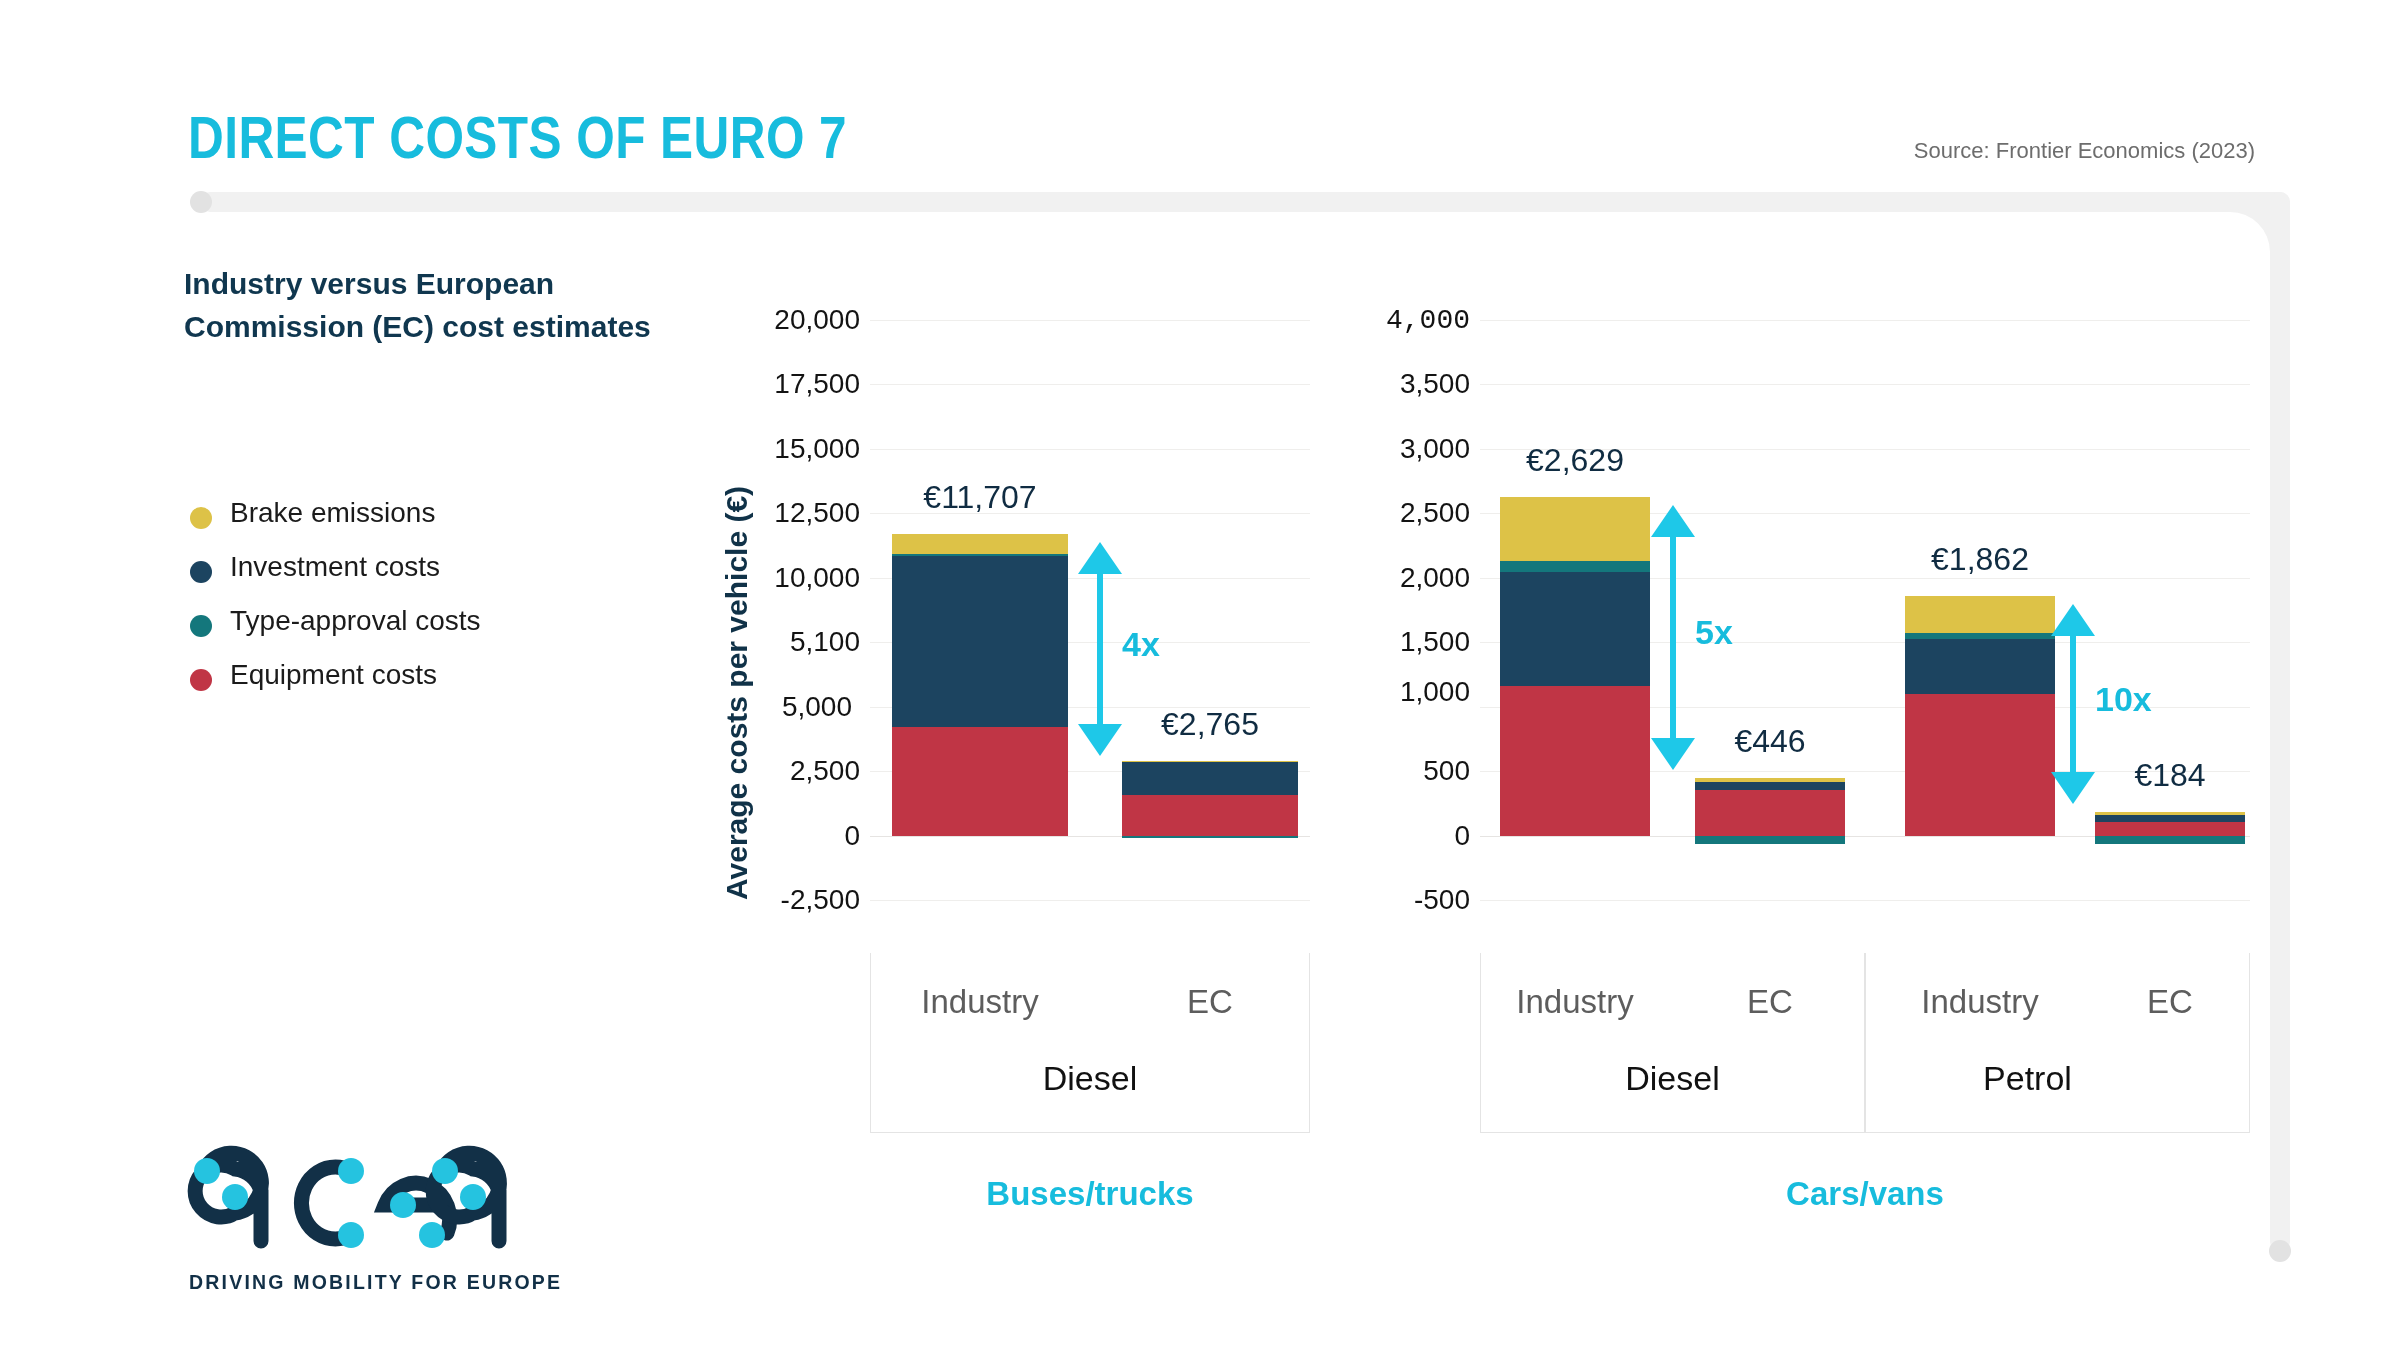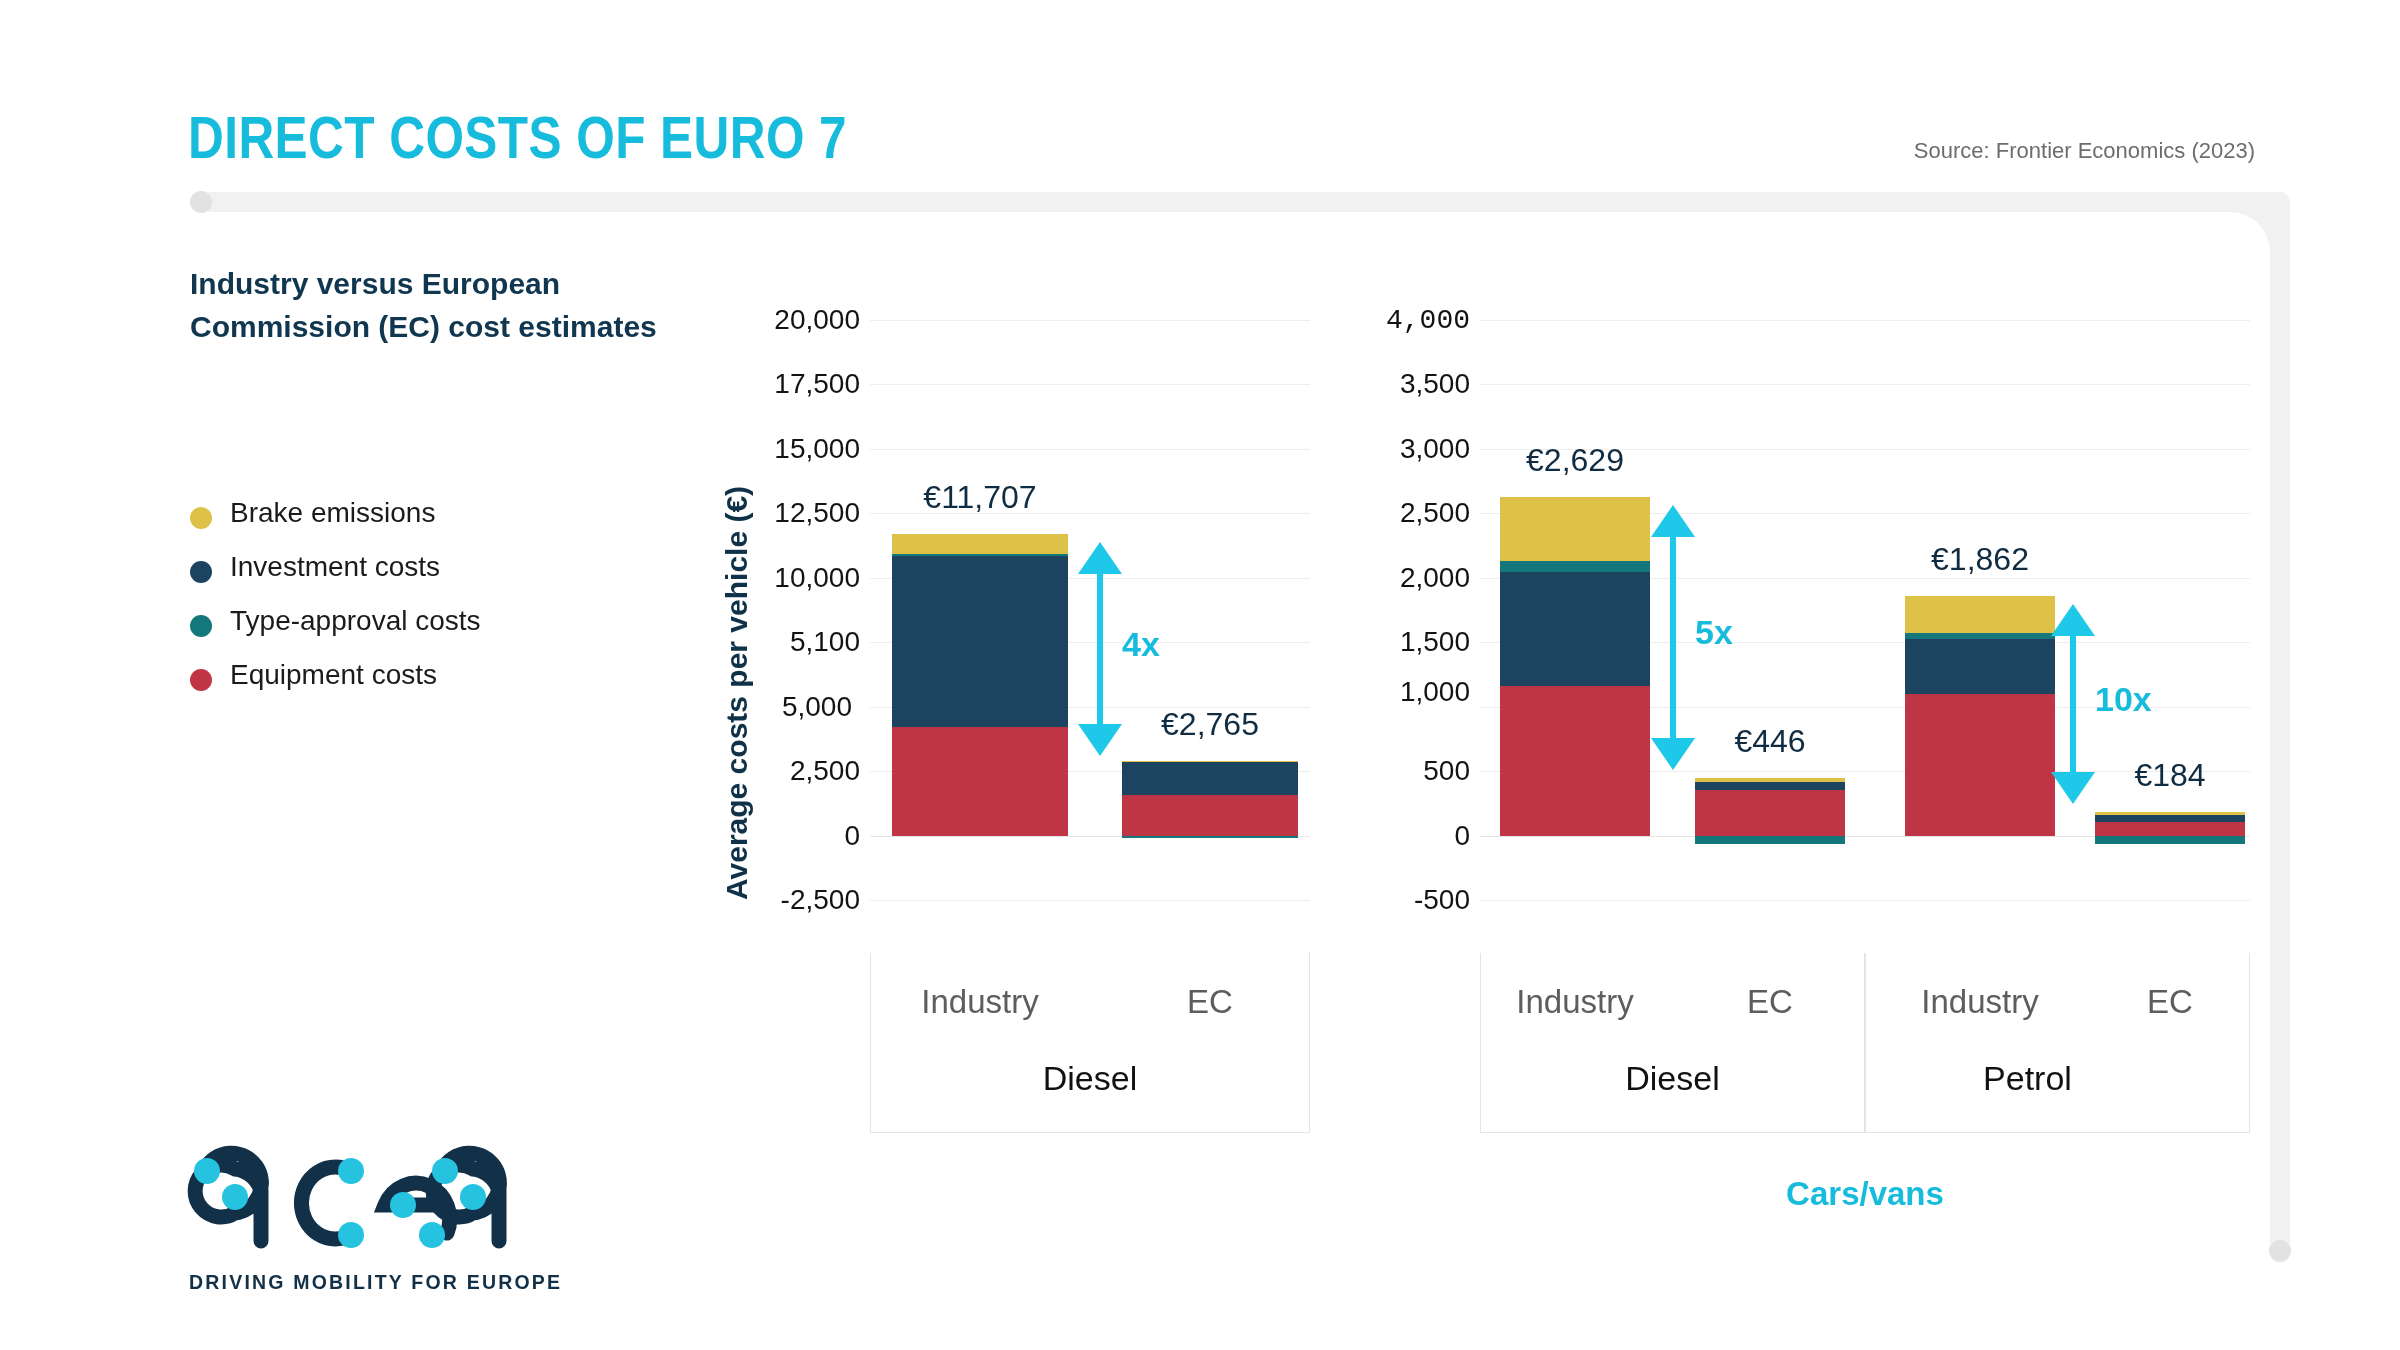--- a/index.html
+++ b/index.html
@@ -17,21 +17,21 @@
   .dot-left{left:190px;top:191px;}
   .dot-bottom{left:2269px;top:1240px;}
 
   
   .title{position:absolute;left:188px;top:104px;font-size:59px;font-weight:bold;
      color:#17bcdd;letter-spacing:.5px;transform:scaleX(.84);transform-origin:left center;
      white-space:nowrap;}
   .source{position:absolute;right:145px;top:138px;font-size:22px;color:#6d6d6d;white-space:nowrap;}
 
   
-  .subtitle{position:absolute;left:190px;top:263px;width:520px;font-size:30px;
+  .subtitle{position:absolute;left:184px;top:263px;width:520px;font-size:30px;
      font-weight:bold;color:#10374f;line-height:1.42;}
   .legend{position:absolute;left:190px;top:475px;}
   .legend-row{display:flex;align-items:flex-end;height:54px;}
   .legend-dot{width:22px;height:22px;border-radius:50%;margin-right:18px;flex:none;}
   .legend-label{font-size:28px;color:#1b1b1b;white-space:nowrap;}
 
   
   .logo{position:absolute;left:185px;top:1135px;}
   .logo-tag{font-size:19.5px;letter-spacing:2.2px;color:#123047;font-weight:bold;
      margin-top:4px;margin-left:4px;}
@@ -170,20 +170,21 @@
        <div class="arrow-head arrow-down"></div>
       </div>
       <div class="arrow-txt" style="left: 252px; top: 305.028px;">4x</div>
     </div>
 </div>
 <div id="xaxis0" style="position:absolute;left:870px;top:953px;width:440px;height:290px;">
     <div class="band band-l1" style="left: 0px; top: 0px; width: 440px; height: 180px;"></div>
     <div class="band-txt lvl1" style="left: 0px; top: 30px; width: 220px;">Industry</div>
     <div class="band-txt lvl1" style="left: 230px; top: 30px; width: 220px;">EC</div>
     <div class="band-txt lvl2" style="left: 0px; top: 106px; width: 440px;">Diesel</div>
+    <div class="band-txt lvl3" style="left: 0px; top: 222px; width: 440px;">Buses/trucks</div>
   </div>
 
 <div class="chart" id="chart1" style="left:1330px;top:320px;width:920px;height:580px;">
   <div id="yticks1" style="position: absolute; left: 0px; top: 0px; width: 140px; height: 580px;">
       <div class="ytick" style="top: 0px; right: 0px; font-family: Liberation Mono, monospace;">4,000</div>
       <div class="ytick" style="top: 64.4444px; right: 0px;">3,500</div>
       <div class="ytick" style="top: 128.889px; right: 0px;">3,000</div>
       <div class="ytick" style="top: 193.333px; right: 0px;">2,500</div>
       <div class="ytick" style="top: 257.778px; right: 0px;">2,000</div>
       <div class="ytick" style="top: 322.222px; right: 0px;">1,500</div>

